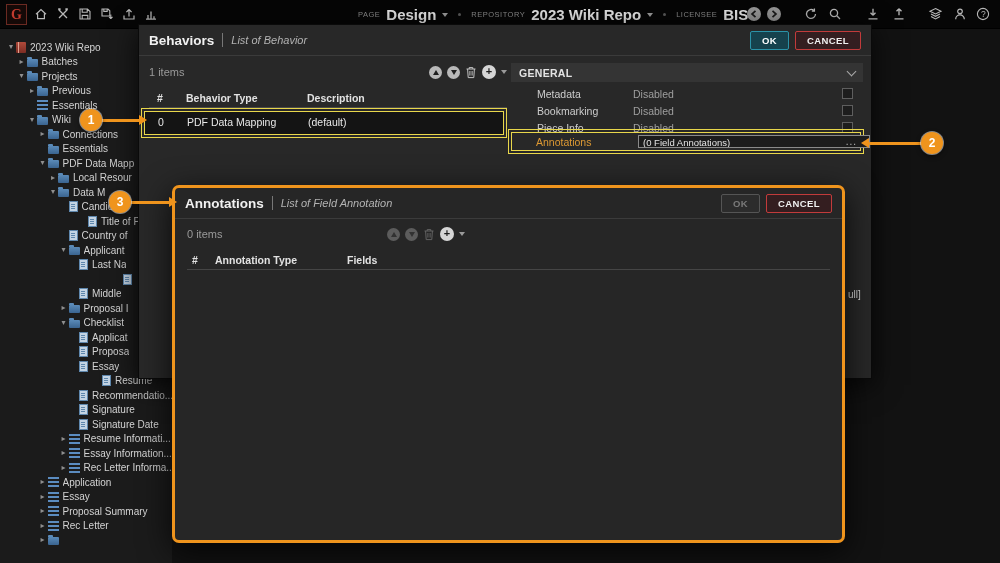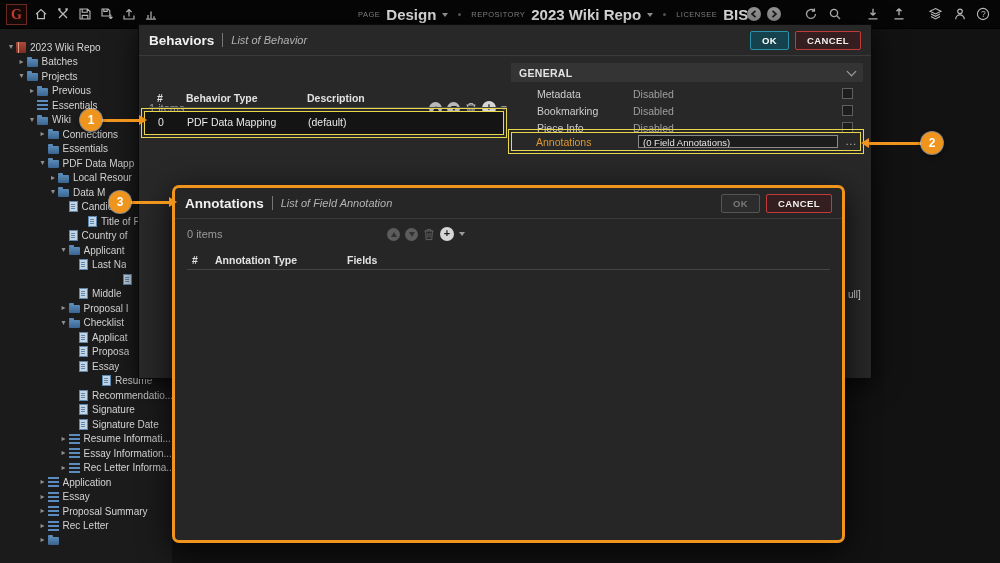--- a/index.html
+++ b/index.html
@@ -61,37 +61,37 @@
   .add-btn{width:14px;height:14px;border-radius:50%;background:#d6d6d6;color:#1c1c1c;font-size:11px;font-weight:bold;
            display:flex;align-items:center;justify-content:center;line-height:1;}
   .add-btn::before{content:"+";margin-top:-1px;}
   .caret-sm{width:0;height:0;border-left:3px solid transparent;border-right:3px solid transparent;border-top:4px solid #9a9a9a;}
   .tbl-head-cell{position:absolute;top:3px;font-size:10.5px;font-weight:bold;color:#e2e2e2;}
   .hl{border:1px solid #e9d74b;outline:1px solid #e9d74b;outline-offset:2px;}
 
   
   .dlg-behaviors{position:absolute;left:138px;top:24px;width:734px;height:355px;background:#282828;
                  border:1px solid #0a0a0a;box-shadow:0 6px 26px rgba(0,0,0,.75);z-index:10;box-sizing:border-box;}
-  .bhv-itemsbar{position:absolute;left:10px;top:38px;width:358px;height:18px;display:flex;align-items:center;margin-top:36px;}
+  .bhv-itemsbar{position:absolute;left:10px;top:38px;width:358px;height:18px;display:flex;align-items:center;}
   .bhv-tblhead{position:absolute;left:10px;top:64px;width:358px;height:18px;border-bottom:1px solid #4a4a4a;}
   .bhv-row{position:absolute;left:5px;top:86px;width:358px;height:22px;background:#141414;}
   .bhv-cell{position:absolute;top:4px;font-size:10.5px;color:#e8e8e8;}
   .gen-band{position:absolute;left:372px;top:38px;width:352px;height:19px;background:#343434;
             display:flex;align-items:center;padding:0 8px;box-sizing:border-box;}
   .gen-title{font-size:10.5px;font-weight:bold;color:#e3e3e3;letter-spacing:.3px;}
   .gen-chevron{margin-left:auto;width:6px;height:6px;border-right:1.5px solid #aaa;border-bottom:1.5px solid #aaa;
                transform:rotate(45deg);margin-top:-3px;}
   .gen-rows{position:absolute;left:372px;top:0;width:352px;height:200px;}
   .gen-row{position:absolute;left:0;width:352px;height:17px;display:flex;align-items:center;}
   .gen-label{margin-left:26px;width:96px;font-size:10.5px;color:#cdcdcd;}
   .gen-value{font-size:10.5px;color:#9f9f9f;}
   .gen-checkbox{position:absolute;right:10px;width:9px;height:9px;background:#1d1d1d;border:1px solid #5e5e5e;}
   .ann-hl{position:absolute;left:372px;top:107px;width:350px;height:19px;display:flex;align-items:center;box-sizing:border-box;background:#282828;}
   .ann-label{margin-left:24px;font-size:10.5px;color:#dd9933;}
-  .ann-field{position:absolute;left:126px;width:200px;height:13px;border:1px solid #8a8a8a;background:#1c1c1c;
+  .ann-field{position:absolute;left:126px;width:232px;height:13px;border:1px solid #8a8a8a;background:#1c1c1c;
              font-size:9.5px;color:#e3e3e3;line-height:13px;padding:0 4px;box-sizing:border-box;overflow:hidden;}
   .ann-more{position:absolute;right:3px;font-size:10px;color:#bbb;letter-spacing:1px;line-height:8px;}
   .frag{position:absolute;left:709px;top:264px;font-size:10px;color:#d8d8d8;}
 
   
   .dlg-ann{position:absolute;left:172px;top:185px;width:673px;height:358px;background:#262626;
            border:3px solid #ef941d;border-radius:7px;box-shadow:0 8px 32px rgba(0,0,0,.8);z-index:20;box-sizing:border-box;}
   .anl-itemsbar{position:absolute;left:12px;top:37px;width:278px;height:18px;display:flex;align-items:center;}
   .anl-tblhead{position:absolute;left:12px;top:63px;width:643px;height:18px;border-bottom:1px solid #454545;}
 

